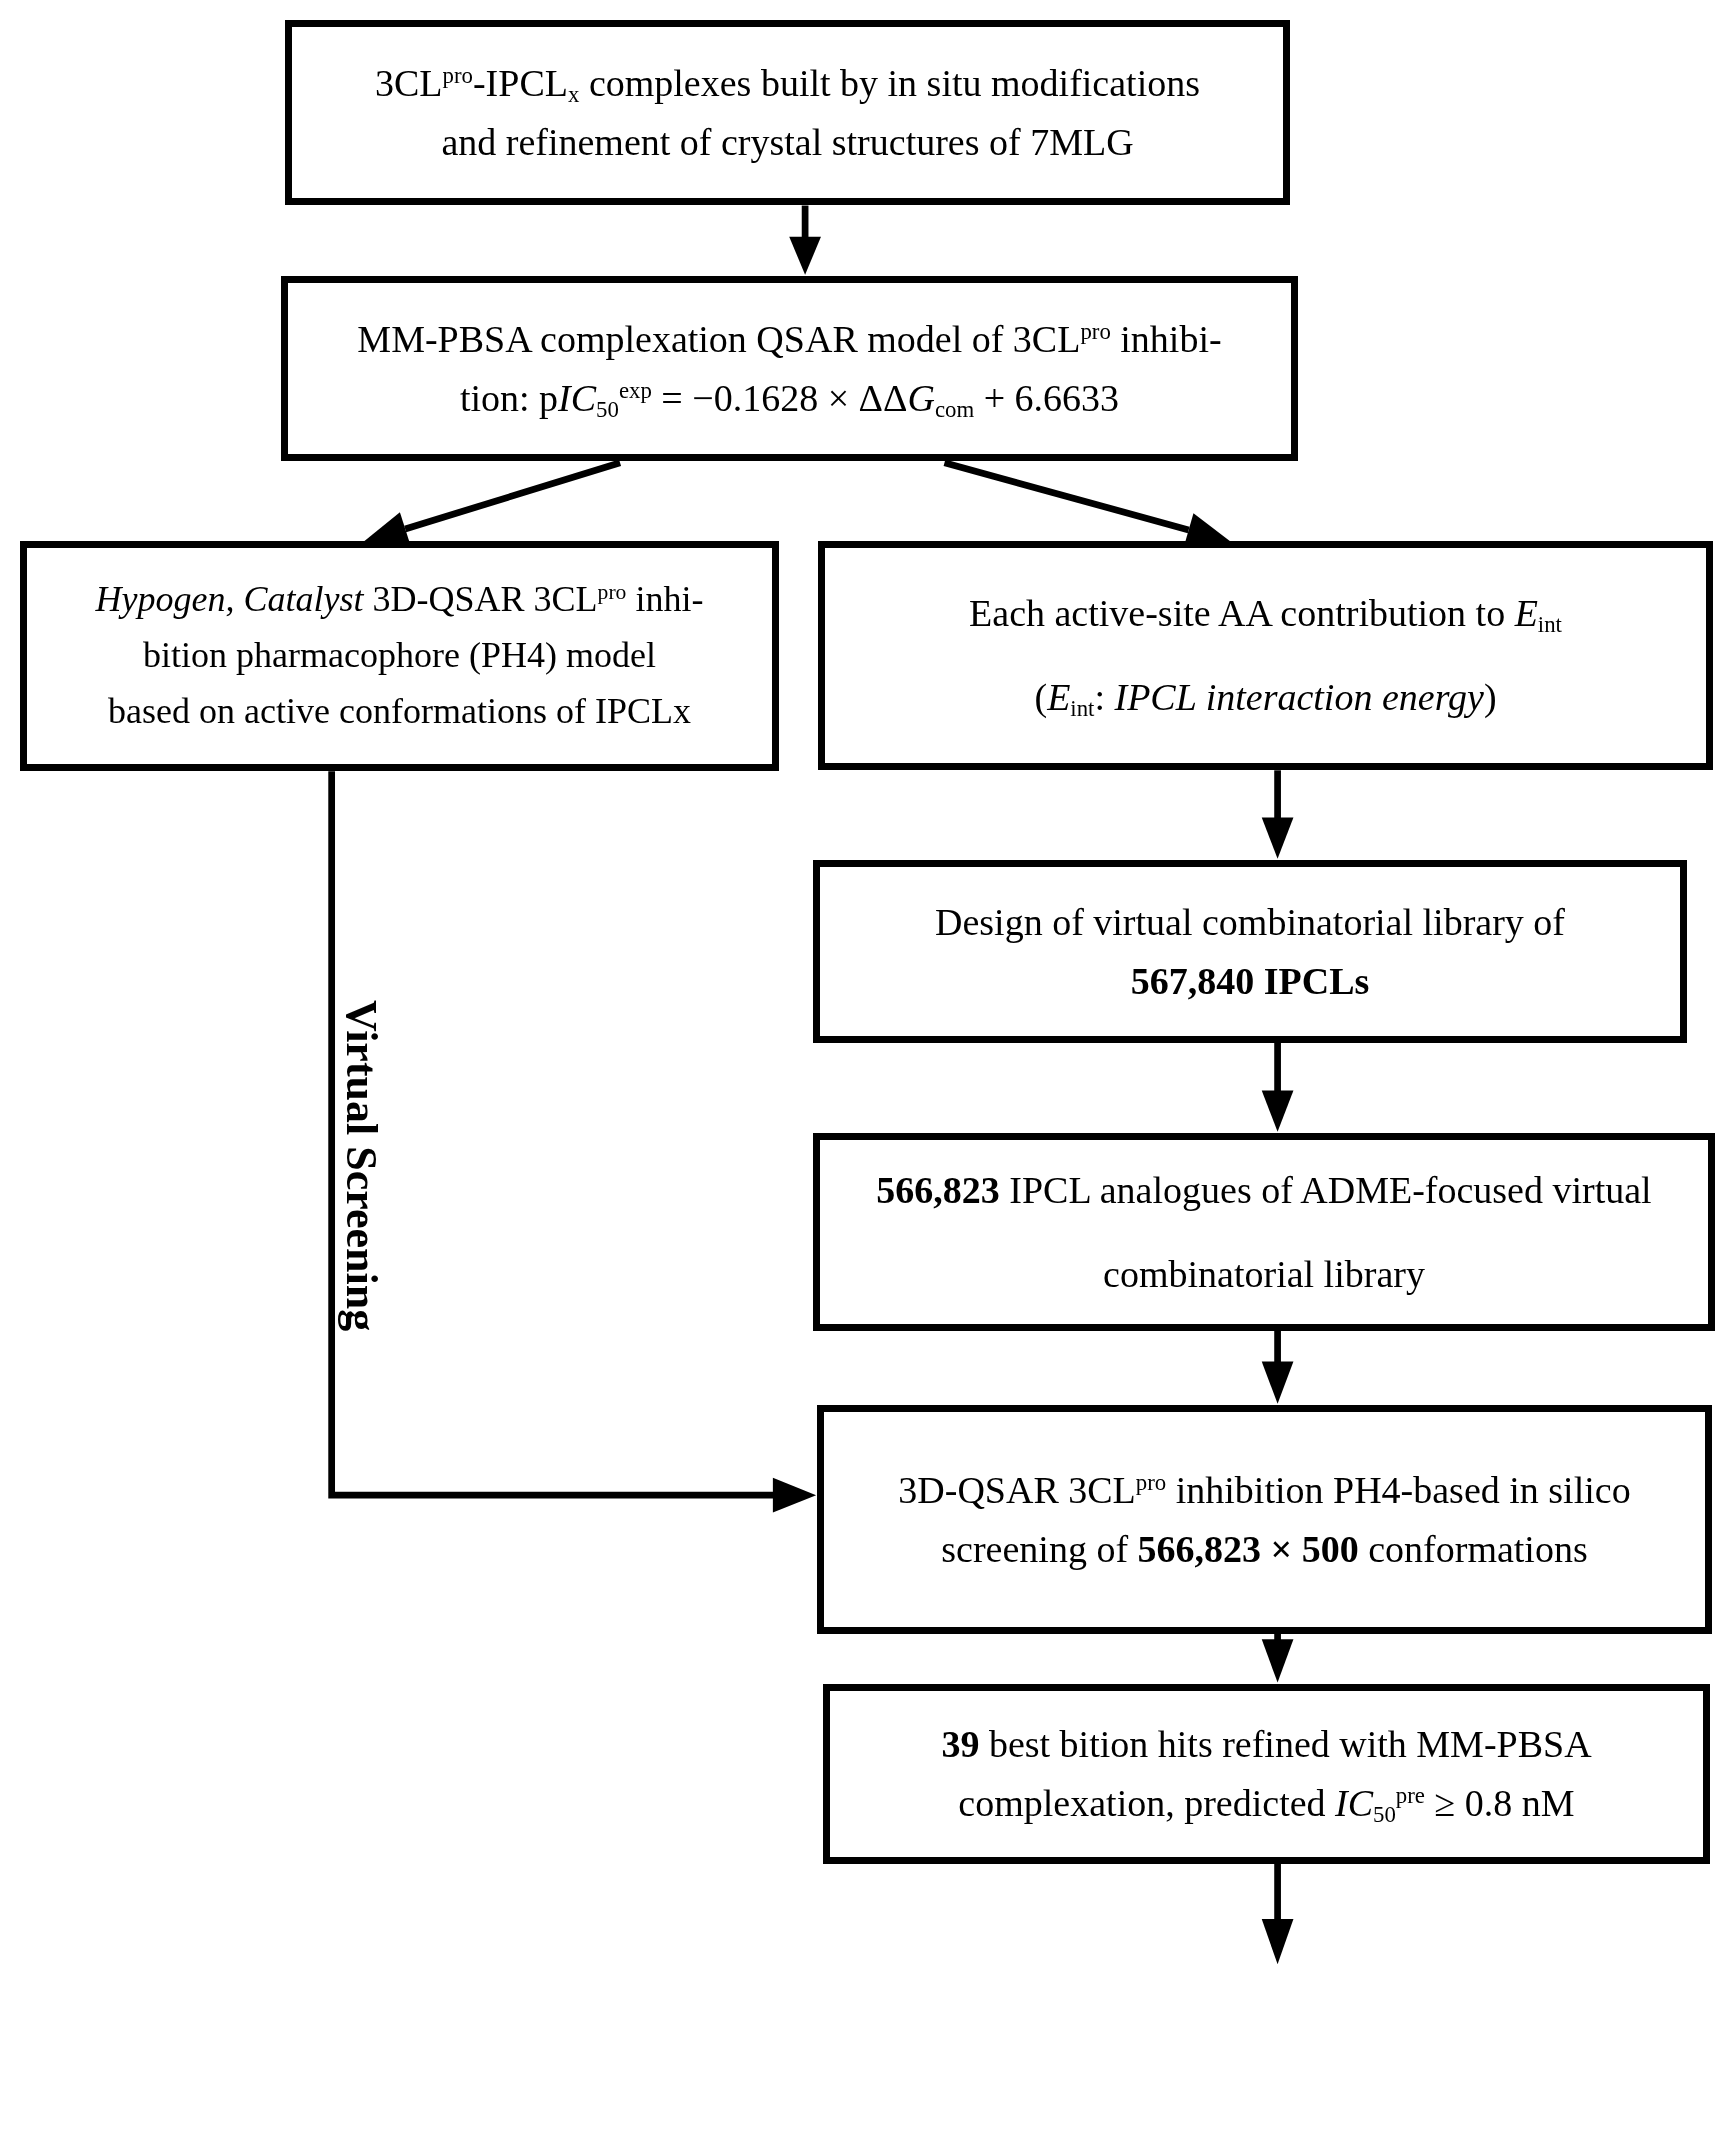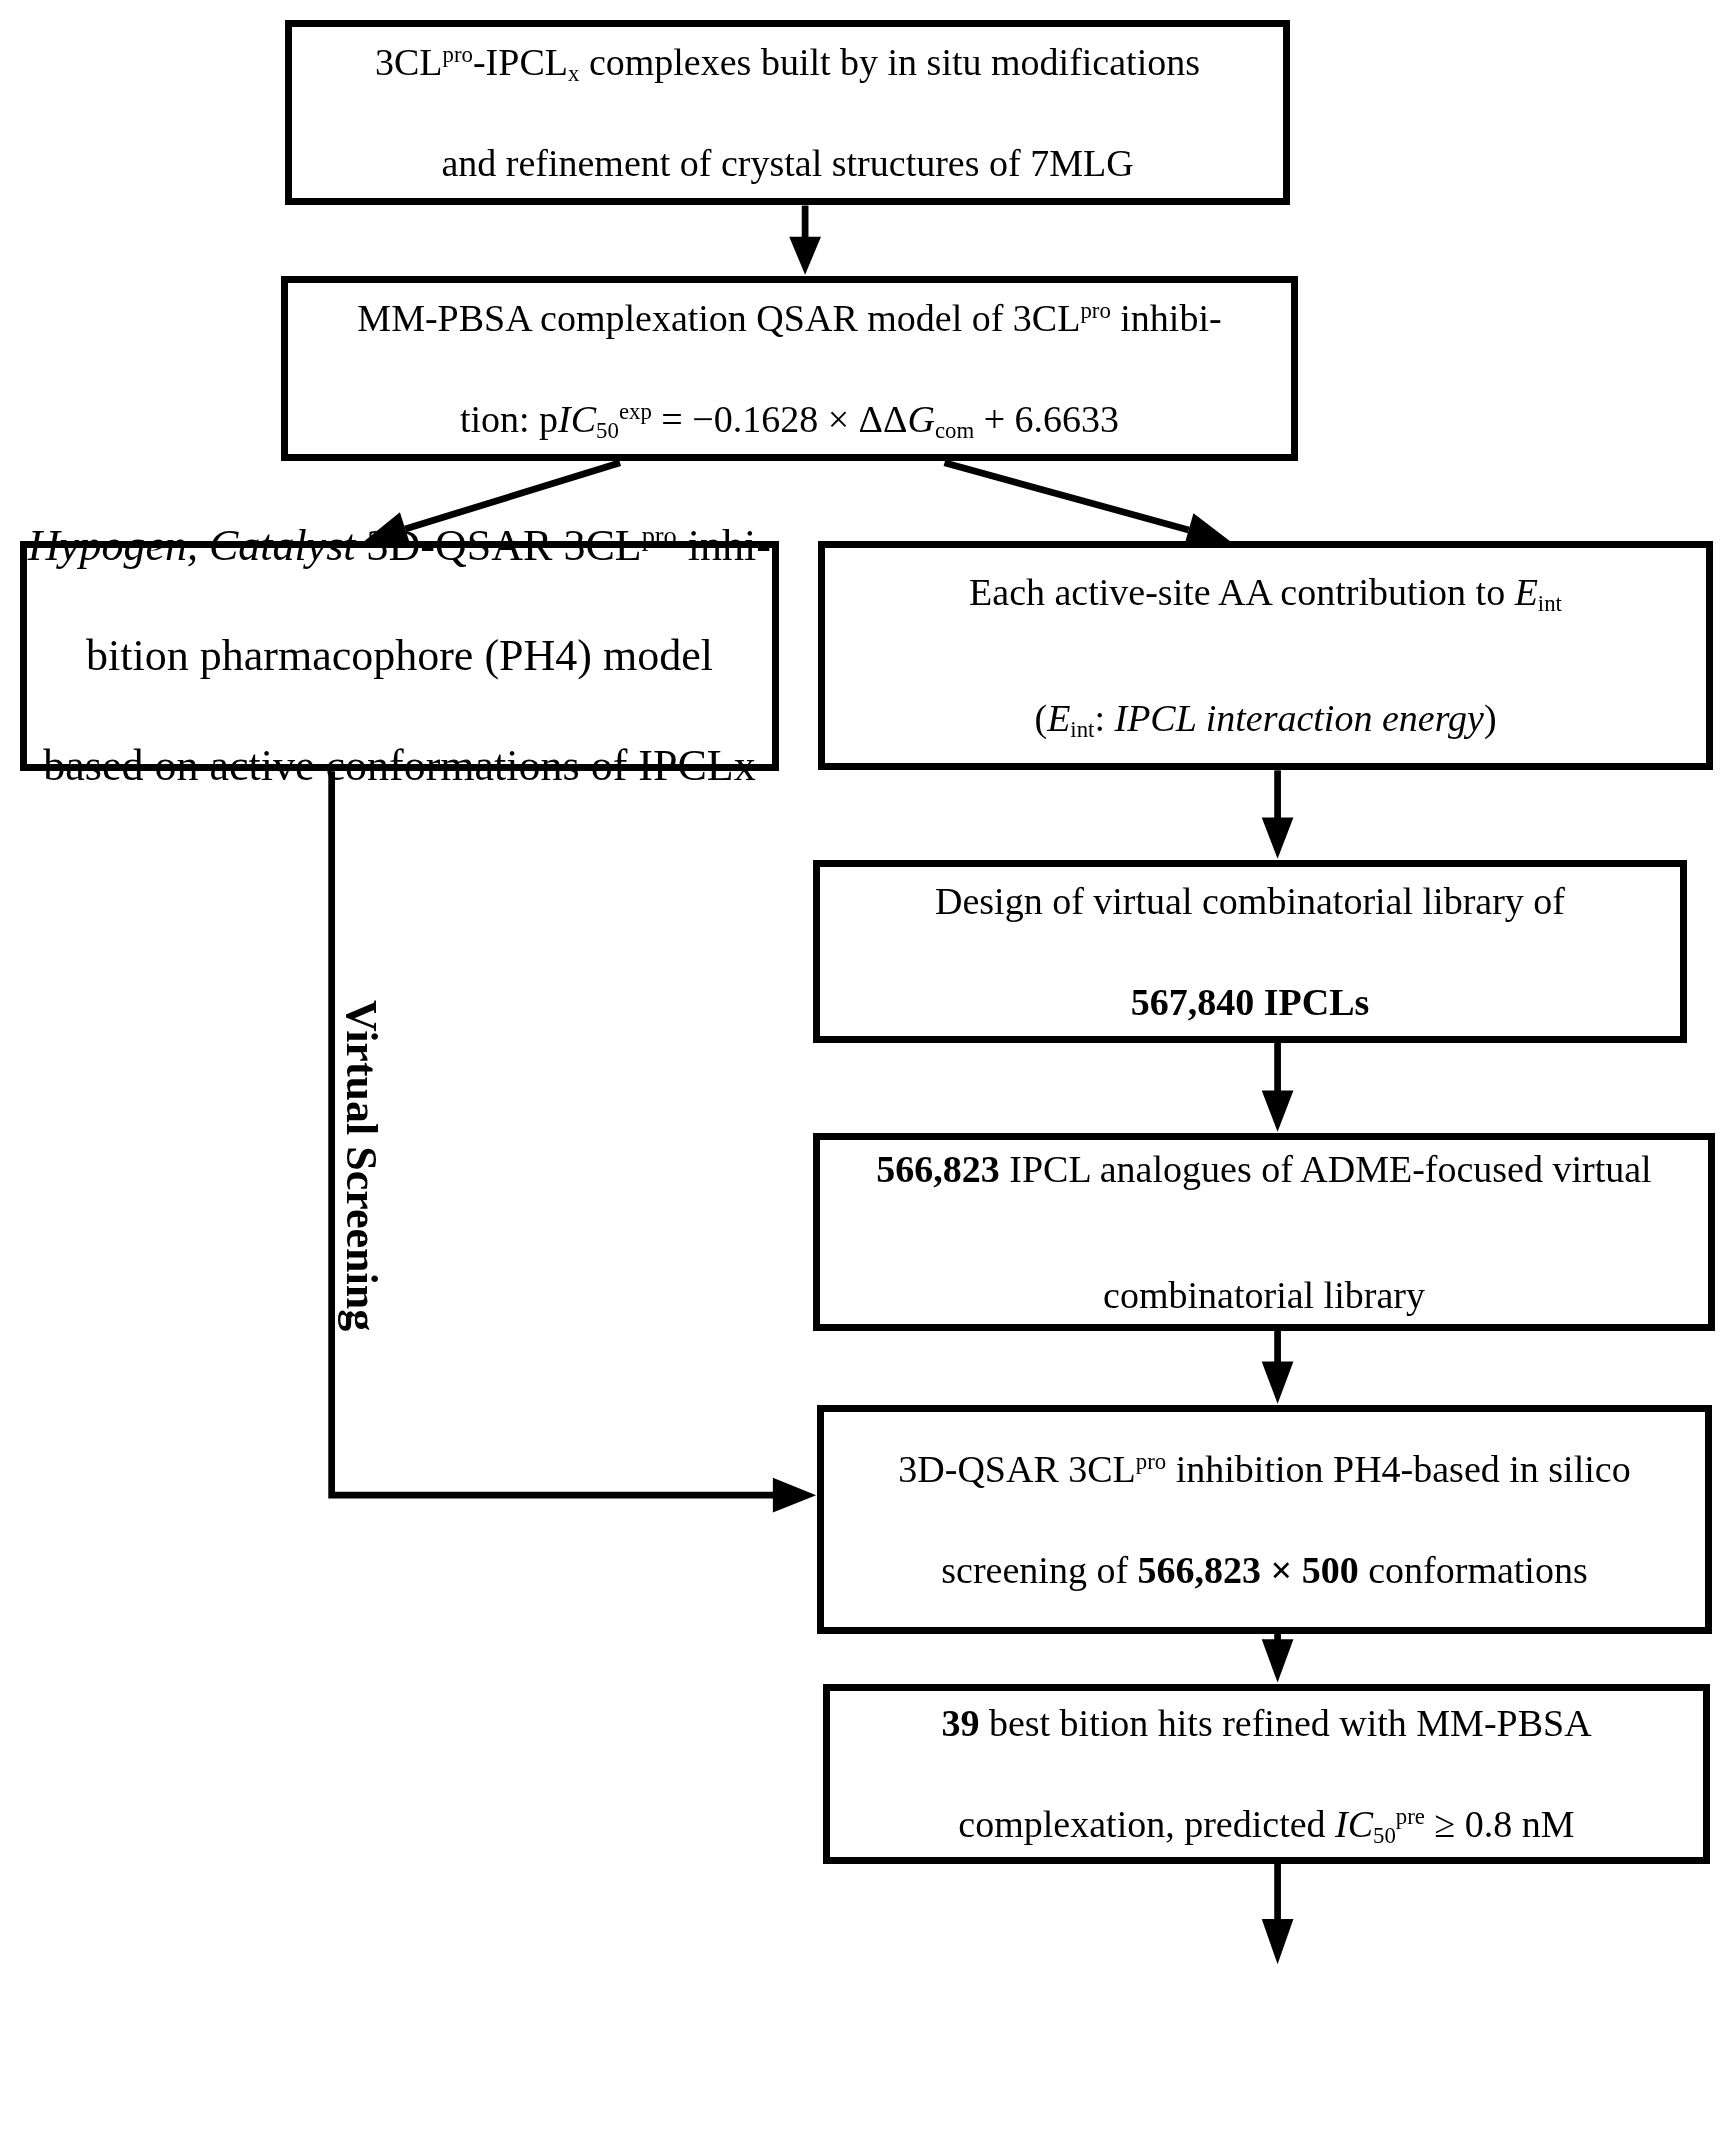--- a/index.html
+++ b/index.html
@@ -5,24 +5,24 @@
   :root { --ink:#000000; --bg:#ffffff; }
   * { box-sizing: border-box; }
   html, body { margin:0; padding:0; background:var(--bg); }
   .canvas {
     position:relative; width:1727px; height:2140px; background:var(--bg);
     font-family:"Liberation Serif","DejaVu Serif",serif; color:var(--ink);
   }
   .box {
     position:absolute; border:7.7px solid var(--ink); background:var(--bg);
     display:flex; flex-direction:column; align-items:center; justify-content:center;
-    text-align:left; font-size:38px; line-height:1.55;gap:42px;
+    text-align:left; font-size:38px; line-height:1.55;
   }
   .box .line { white-space:nowrap; }
-  .box.small { font-size:44px; }
+  .box.small { font-size:36px; }
   .box.spread .line + .line { margin-top:25px; }
   sup, sub { font-size:0.6em; line-height:0; }
   sup { vertical-align:0.55em; }
   sub { vertical-align:-0.28em; }
   .vlabel {
     position:absolute; writing-mode:vertical-rl; text-orientation:mixed;
     font-weight:bold; font-size:44px; line-height:1.1; white-space:nowrap;
   }
   svg.wires { position:absolute; left:0; top:0; color:var(--ink); }
   svg.wires line, svg.wires polyline { stroke:currentColor; stroke-width:14; fill:none; }

